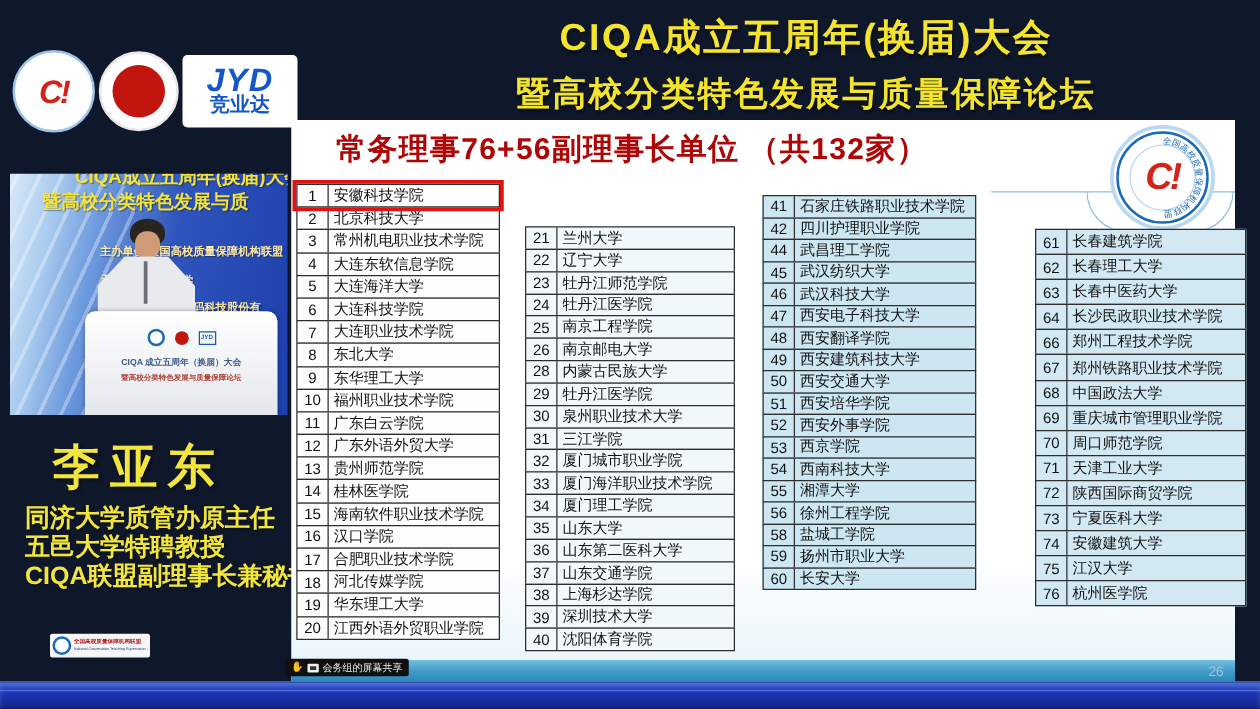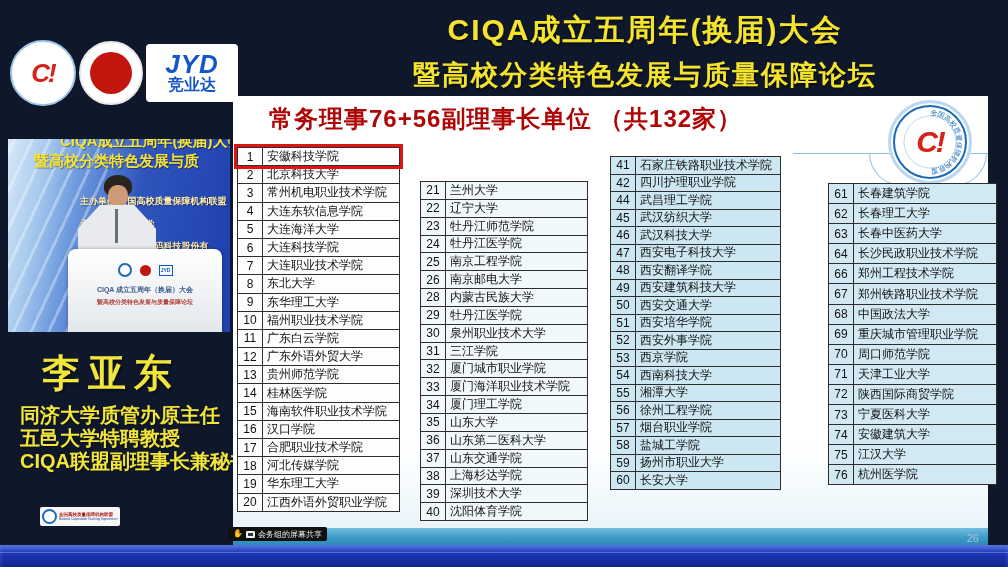--- a/index.html
+++ b/index.html
@@ -401,24 +401,20 @@
         </div>
         <div class="trow">
           <span class="tnum">55</span>
           <span class="tname">湘潭大学</span>
         </div>
         <div class="trow">
           <span class="tnum">56</span>
           <span class="tname">徐州工程学院</span>
         </div>
         <div class="trow">
-          <span class="tnum">57</span>
-          <span class="tname">烟台职业学院</span>
-        </div>
-        <div class="trow">
           <span class="tnum">58</span>
           <span class="tname">盐城工学院</span>
         </div>
         <div class="trow">
           <span class="tnum">59</span>
           <span class="tname">扬州市职业大学</span>
         </div>
         <div class="trow">
           <span class="tnum">60</span>
           <span class="tname">长安大学</span>

